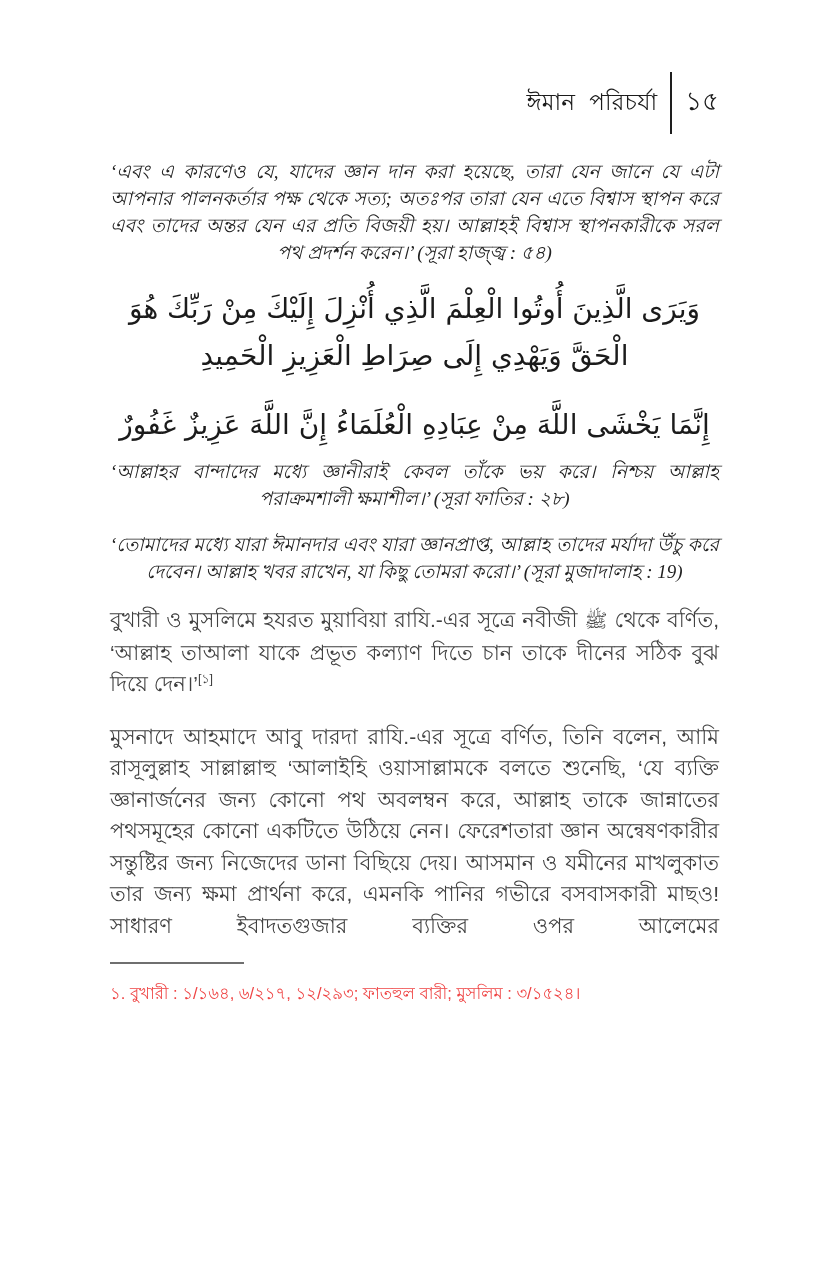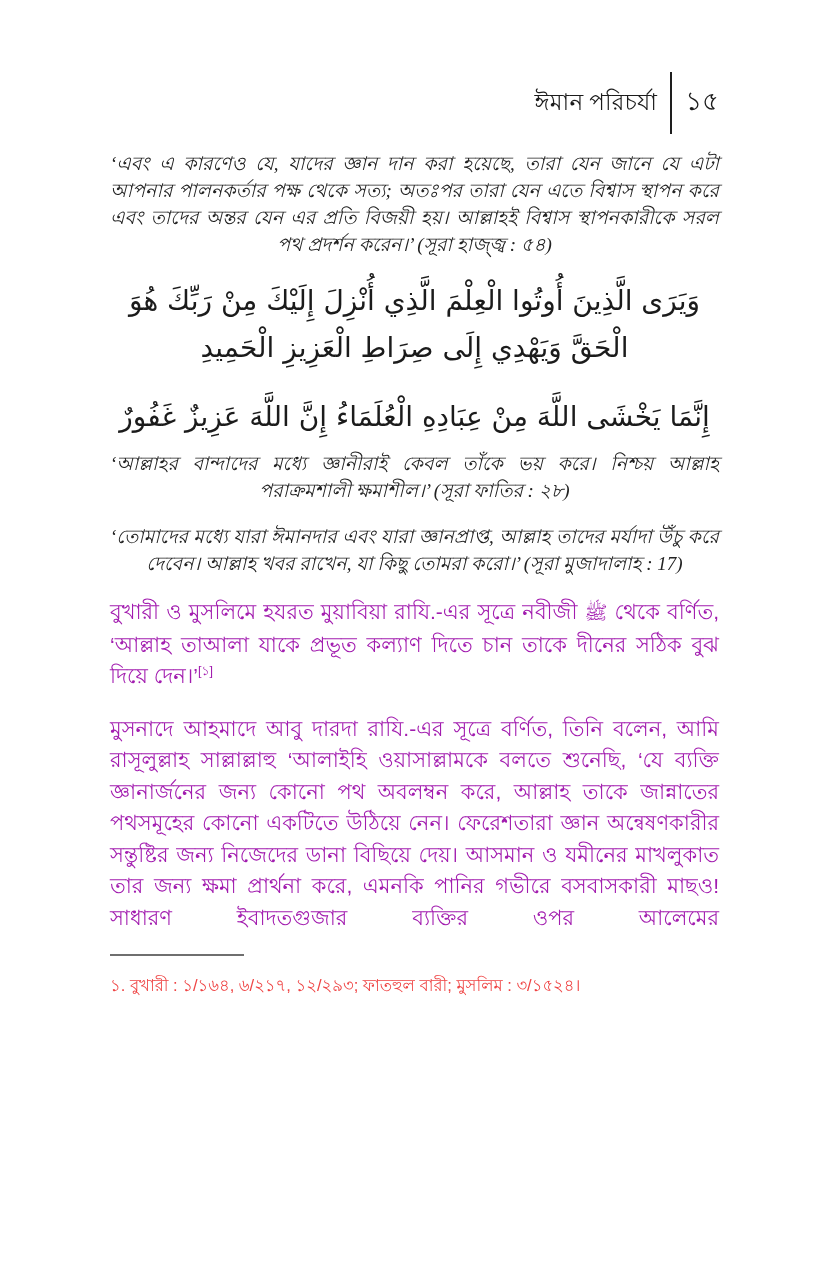--- a/index.html
+++ b/index.html
@@ -19,21 +19,21 @@
   
   .page-header {
     margin-top: 70px;
     height: 66px;
     display: flex;
     justify-content: flex-end;
     align-items: center;
     gap: 13px;
   }
   .book-title {
-    font-family: Liberation Serif, serif;
+    font-family: Liberation Mono, monospace;
     font-size: 23px;
     letter-spacing: 0.2px;
   }
   .header-divider {
     width: 2px;
     height: 62px;
     background: #1e1e1e;
   }
   .page-number {
     font-family: "Liberation Sans", sans-serif;
@@ -61,32 +61,32 @@
   
   .quote {
     font-style: italic;
     font-family: "Liberation Serif", serif;
     font-size: 19px;
     line-height: 27px;
     text-align: justify;
     text-align-last: center;
     color: #222;
   }
-  .q-hajj      { margin-top: 14px; }
+  .q-hajj      { margin-top: 22px; }
   .q-saba      { margin-top: 13px; }
   .q-fatir     { margin-top: 10px; }
   .q-mujadalah { margin-top: 10px; }
 
   
   .body-para {
     font-family: "Liberation Sans", sans-serif;
     font-size: 21px;
     line-height: 31.5px;
     text-align: justify;
-    color: #a21caf;
+    color: #404040;
   }
   .p-bukhari { margin-top: 10px; }
   .p-ahmad   { margin-top: 18px; text-align-last: justify; }
   .saw-symbol { font-family: "DejaVu Sans", sans-serif; font-size: 19px; }
   .footnote-marker {
     font-size: 12.5px;
     vertical-align: super;
     line-height: 0;
   }
 
@@ -121,21 +121,21 @@
   <p class="quote q-hajj"><span>‘এবং এ কারণেও যে, যাদের জ্ঞান দান করা হয়েছে, তারা যেন জানে যে এটা আপনার পালনকর্তার পক্ষ থেকে সত্য; অতঃপর তারা যেন এতে বিশ্বাস স্থাপন করে এবং তাদের অন্তর যেন এর প্রতি বিজয়ী হয়। আল্লাহই বিশ্বাস স্থাপনকারীকে সরল পথ প্রদর্শন করেন।’</span> <span>(সূরা হাজ্জ্ব : ৫৪)</span></p>
 
   <div class="arabic arabic-verse v-saba">وَيَرَى الَّذِينَ أُوتُوا الْعِلْمَ الَّذِي أُنْزِلَ إِلَيْكَ مِنْ رَبِّكَ هُوَ الْحَقَّ وَيَهْدِي إِلَى صِرَاطِ الْعَزِيزِ الْحَمِيدِ</div>
 
 
   <div class="arabic arabic-verse v-fatir">إِنَّمَا يَخْشَى اللَّهَ مِنْ عِبَادِهِ الْعُلَمَاءُ إِنَّ اللَّهَ عَزِيزٌ غَفُورٌ</div>
 
   <p class="quote q-fatir"><span>‘আল্লাহর বান্দাদের মধ্যে জ্ঞানীরাই কেবল তাঁকে ভয় করে। নিশ্চয় আল্লাহ পরাক্রমশালী ক্ষমাশীল।’</span> <span>(সূরা ফাতির : ২৮)</span></p>
 
 
-  <p class="quote q-mujadalah"><span>‘তোমাদের মধ্যে যারা ঈমানদার এবং যারা জ্ঞানপ্রাপ্ত, আল্লাহ তাদের মর্যাদা উঁচু করে দেবেন। আল্লাহ খবর রাখেন, যা কিছু তোমরা করো।’</span> <span>(সূরা মুজাদালাহ : 17)</span></p>
+  <p class="quote q-mujadalah"><span>‘তোমাদের মধ্যে যারা ঈমানদার এবং যারা জ্ঞানপ্রাপ্ত, আল্লাহ তাদের মর্যাদা উঁচু করে দেবেন। আল্লাহ খবর রাখেন, যা কিছু তোমরা করো।’</span> <span>(সূরা মুজাদালাহ : 19)</span></p>
 
   <p class="body-para p-bukhari"><span>বুখারী ও মুসলিমে হযরত মুয়াবিয়া রাযি.-এর সূত্রে নবীজী </span><span class="saw-symbol">ﷺ</span><span> থেকে বর্ণিত, ‘আল্লাহ তাআলা যাকে প্রভূত কল্যাণ দিতে চান তাকে দীনের সঠিক বুঝ দিয়ে দেন।’</span><span class="footnote-marker">[১]</span></p>
 
   <p class="body-para p-ahmad">মুসনাদে আহমাদে আবু দারদা রাযি.-এর সূত্রে বর্ণিত, তিনি বলেন, আমি রাসূলুল্লাহ সাল্লাল্লাহু ‘আলাইহি ওয়াসাল্লামকে বলতে শুনেছি, ‘যে ব্যক্তি জ্ঞানার্জনের জন্য কোনো পথ অবলম্বন করে, আল্লাহ তাকে জান্নাতের পথসমূহের কোনো একটিতে উঠিয়ে নেন। ফেরেশতারা জ্ঞান অন্বেষণকারীর সন্তুষ্টির জন্য নিজেদের ডানা বিছিয়ে দেয়। আসমান ও যমীনের মাখলুকাত তার জন্য ক্ষমা প্রার্থনা করে, এমনকি পানির গভীরে বসবাসকারী মাছও! সাধারণ ইবাদতগুজার ব্যক্তির ওপর আলেমের</p>
 
   <hr class="footnote-divider">
 
   <p class="footnote">১. বুখারী : ১/১৬৪, ৬/২১৭, ১২/২৯৩; ফাতহুল বারী; মুসলিম : ৩/১৫২৪।</p>
 
 </div>

